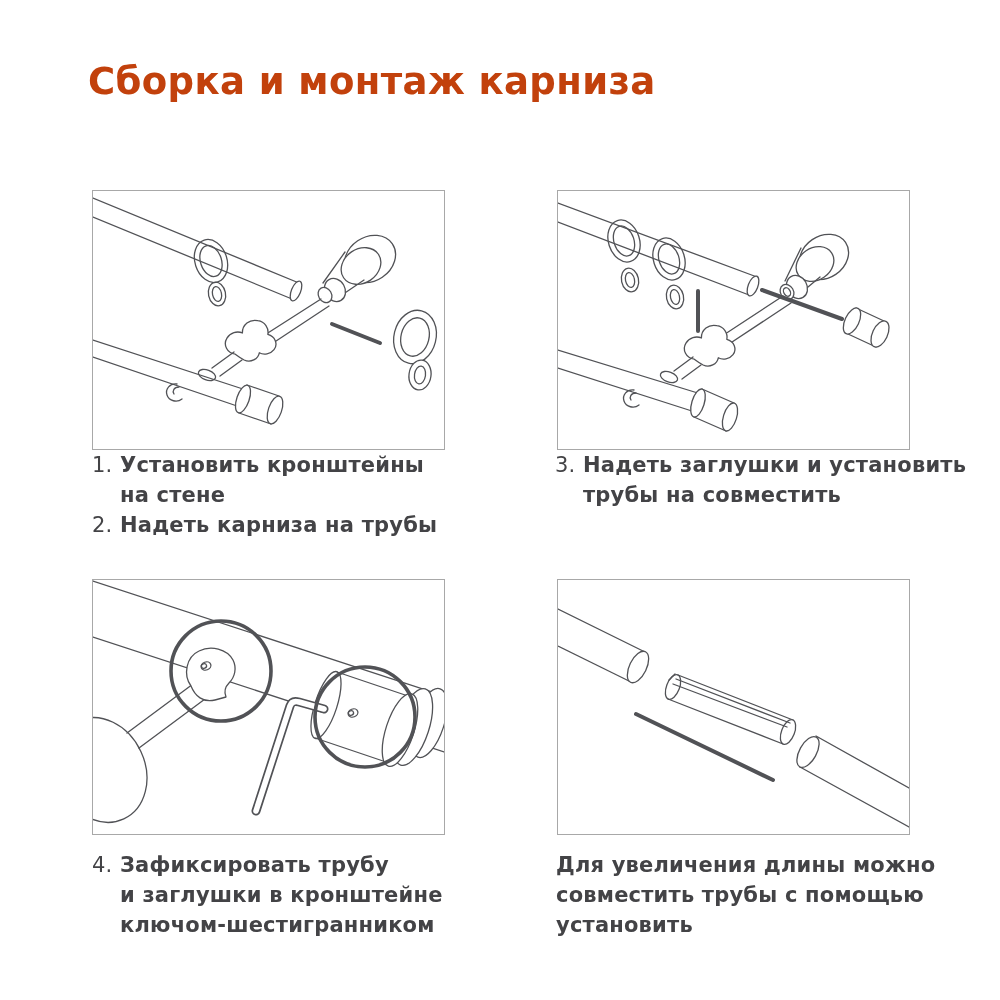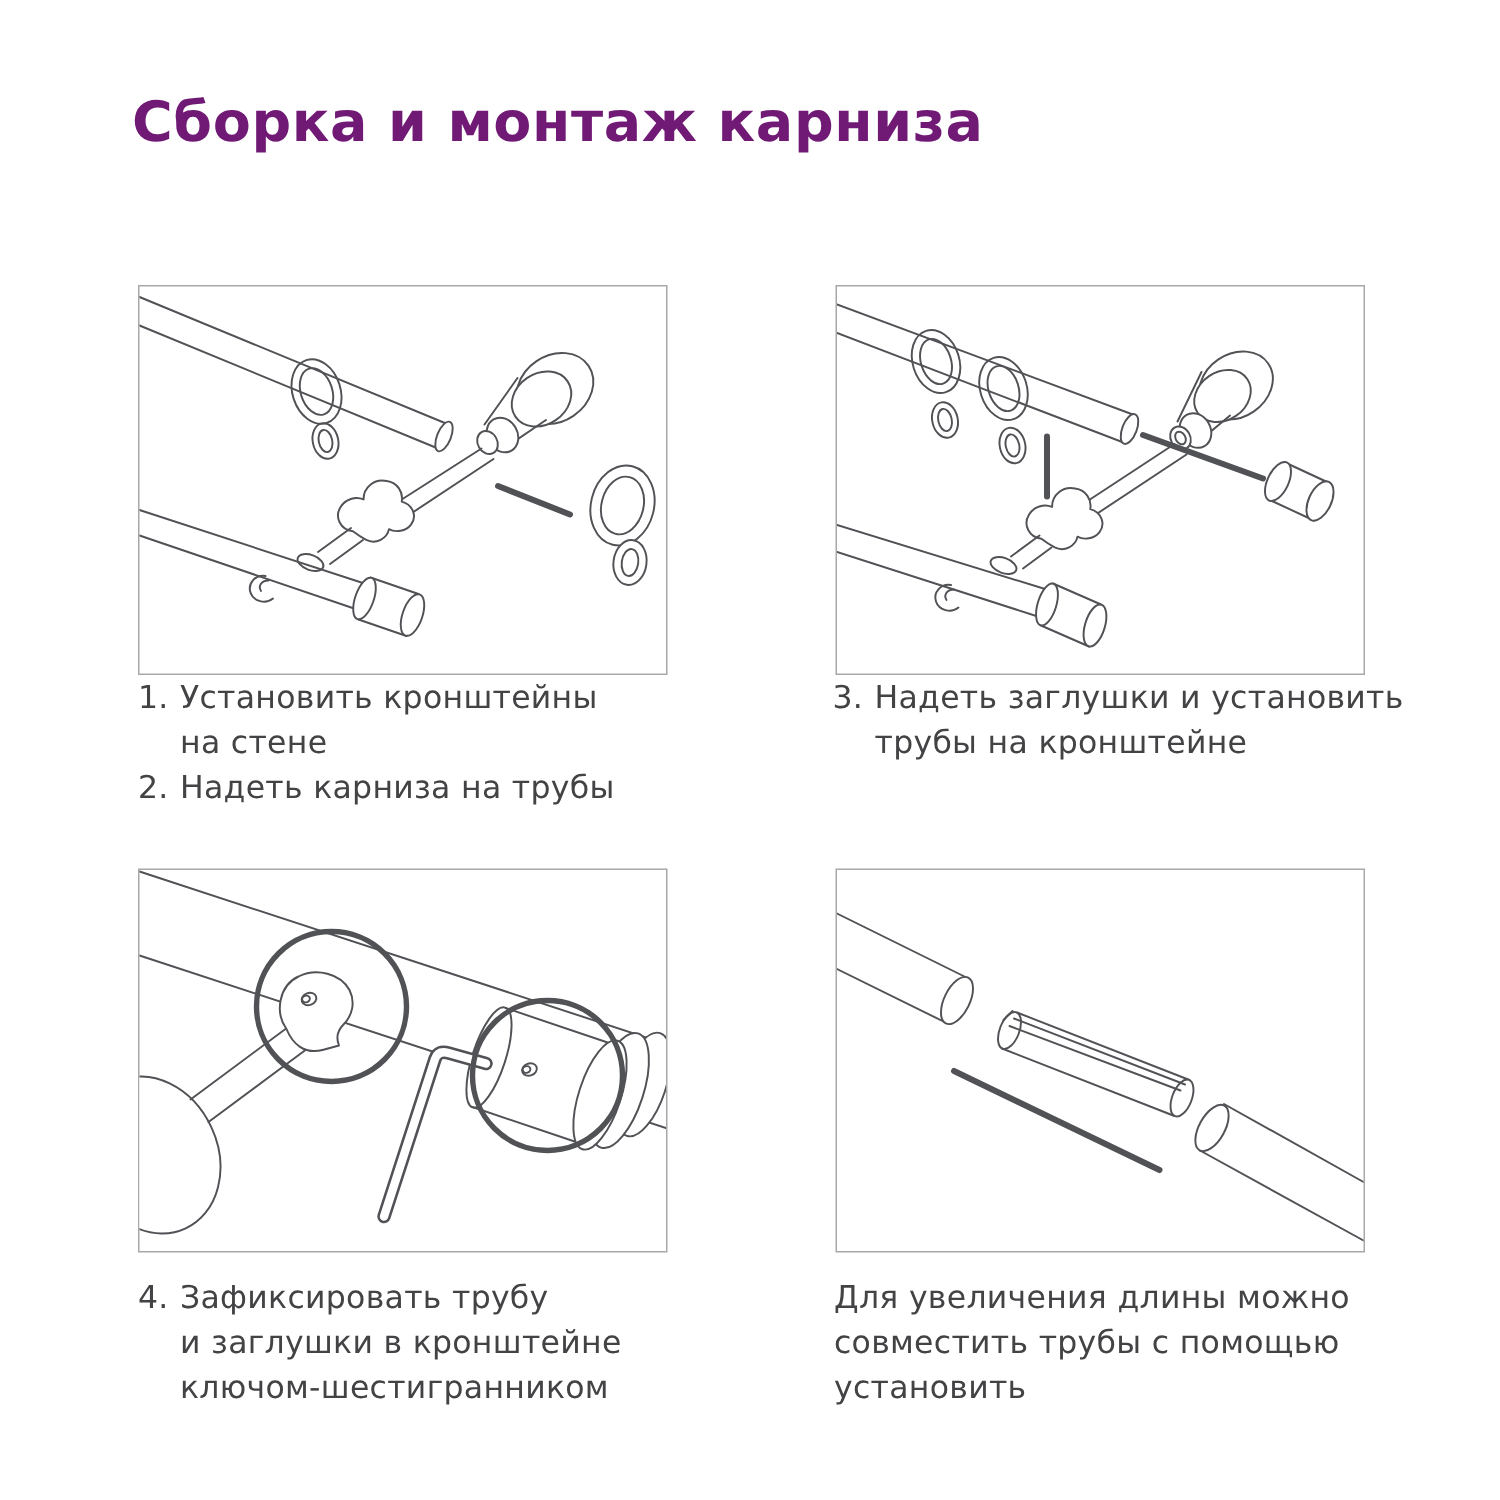--- a/index.html
+++ b/index.html
@@ -3,21 +3,21 @@
 <meta charset="utf-8">
 <style>
   html,body{margin:0;padding:0;}
   body{
     width:1000px;height:1000px;position:relative;background:#ffffff;
     font-family:"DejaVu Sans","Liberation Sans",sans-serif;
     color:#3e3e40;overflow:hidden;
   }
   .page-title{
     position:absolute;left:88px;top:60px;
-    font-size:37px;font-weight:bold;color:#701a75;letter-spacing:0.4px;
+    font-size:37px;font-weight:bold;color:#c2410c;letter-spacing:0.4px;
     white-space:nowrap;
   }
   .panel{
     position:absolute;width:351px;background:#ffffff;
     border:1px solid #a8a8a8;box-sizing:content-box;
   }
   #panel-1{left:92px;top:190px;height:258px;}
   #panel-2{left:557px;top:190px;height:258px;}
   #panel-3{left:92px;top:579px;height:254px;}
   #panel-4{left:557px;top:579px;height:254px;}
@@ -25,21 +25,21 @@
   .caption{
     position:absolute;font-size:21px;line-height:30px;color:#434346;
     letter-spacing:0.2px;
   }
   #caption-1{left:92px;top:450px;}
   #caption-2{left:555px;top:450px;}
   #caption-3{left:92px;top:850px;}
   #caption-4{left:556px;top:850px;}
   .cap-item{display:flex;align-items:flex-start;}
   .cap-num{flex:none;width:28px;}
-  .cap-text{white-space:pre-line;}
+  .cap-text{white-space:pre-line;font-weight:bold;}
   
   .art line,.art path,.art ellipse,.art circle{
     stroke:#515256;stroke-width:1.3;fill:none;
     stroke-linecap:round;stroke-linejoin:round;
   }
   .art .wf{fill:#ffffff;}            
   .art .mask{fill:#ffffff;stroke:none;}
   .art .bl{stroke-width:4;}          
   .art .bf{stroke:none;}             
   .art .ring-hl{stroke-width:3.6;}   
@@ -276,21 +276,21 @@
   <div class="cap-item">
     <span class="cap-num">2.</span>
     <span class="cap-text">Надеть карниза на трубы</span>
   </div>
 </div>
 
 <div class="caption" id="caption-2">
   <div class="cap-item">
     <span class="cap-num">3.</span>
     <span class="cap-text">Надеть заглушки и установить
-трубы на кронштейне</span>
+трубы на совместить</span>
   </div>
 </div>
 
 <div class="caption" id="caption-3">
   <div class="cap-item">
     <span class="cap-num">4.</span>
     <span class="cap-text">Зафиксировать трубу
 и заглушки в кронштейне
 ключом-шестигранником</span>
   </div>

